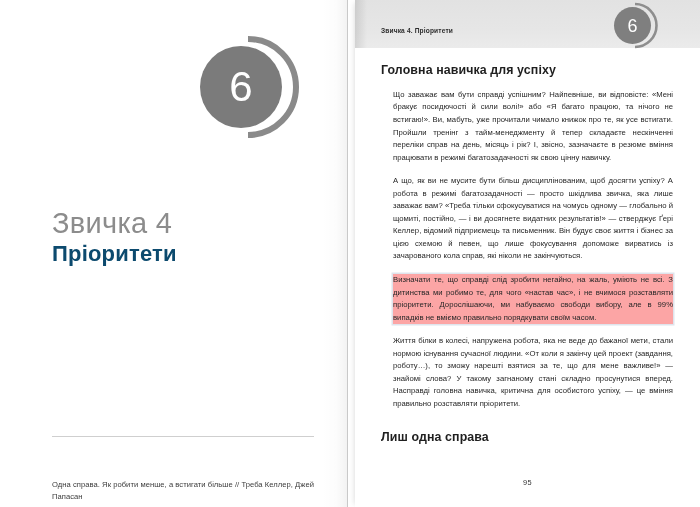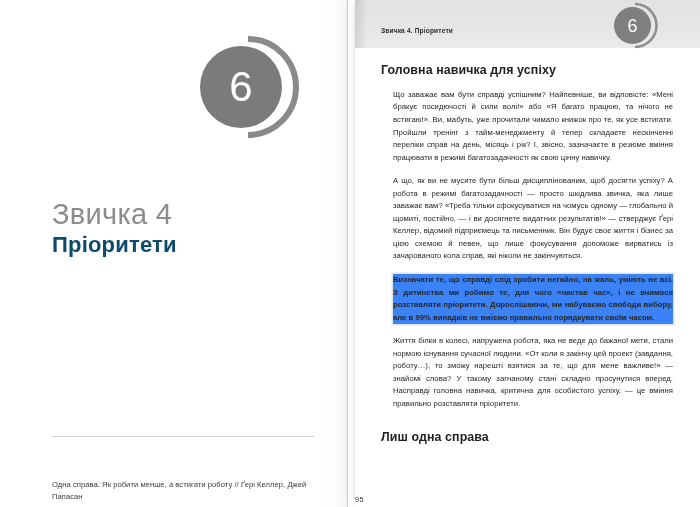--- a/index.html
+++ b/index.html
@@ -89,21 +89,21 @@
     font-size: 42px;
     font-weight: 400;
     line-height: 1;
     letter-spacing: 0px;
   }
 
   
   .chap-title {
     position: absolute;
     left: 52px;
-    top: 199px;
+    top: 208px;
     width: 270px;
   }
   .chap-title .kicker {
     font-size: 29px;
     font-weight: 400;
     color: #8c8c8c;
     letter-spacing: 0.3px;
     line-height: 1.05;
     margin: 0 0 4px 0;
   }
@@ -233,34 +233,32 @@
   p.body {
     font-size: 7.7px;
     line-height: 1.63;
     color: #262626;
     text-align: justify;
     margin: 0 0 11px 12px;
     letter-spacing: 0.02px;
     hyphens: manual;
   }
   p.body.highlight {
-    background: #3b82f6;
+    background: #fca5a5;
     box-shadow: 0 0 0 1.5px #dfe4ec;
-    font-weight: bold;
   }
   .page-num {
     position: absolute;
     left: 0;
     top: 478px;
     width: 345px;
-    text-align: left;
+    text-align: center;
     font-size: 7.4px;
     color: #333333;
     letter-spacing: 0.3px;
-    margin-top: 17px;
   }
 </style>
 </head>
 <body>
 
 <div class="spread">
 
   <div class="page-left">
 
     <div class="badge-big">
@@ -271,21 +269,21 @@
       <div class="num">6</div>
     </div>
 
     <div class="chap-title">
       <div class="kicker">Звичка 4</div>
       <div class="main">Пріоритети</div>
     </div>
 
     <div class="left-divider"></div>
 
-    <div class="left-caption">Одна справа. Як робити менше, а встигати роботу // Ґері Келлер, Джей Папасан</div>
+    <div class="left-caption">Одна справа. Як робити менше, а встигати більше // Треба Келлер, Джей Папасан</div>
 
     <div class="gutter-shade"></div>
     <div class="gutter-line"></div>
   </div>
 
   <div class="page-right">
 
     <div class="header-band">
       <div class="edge-fade"></div>
     </div>

